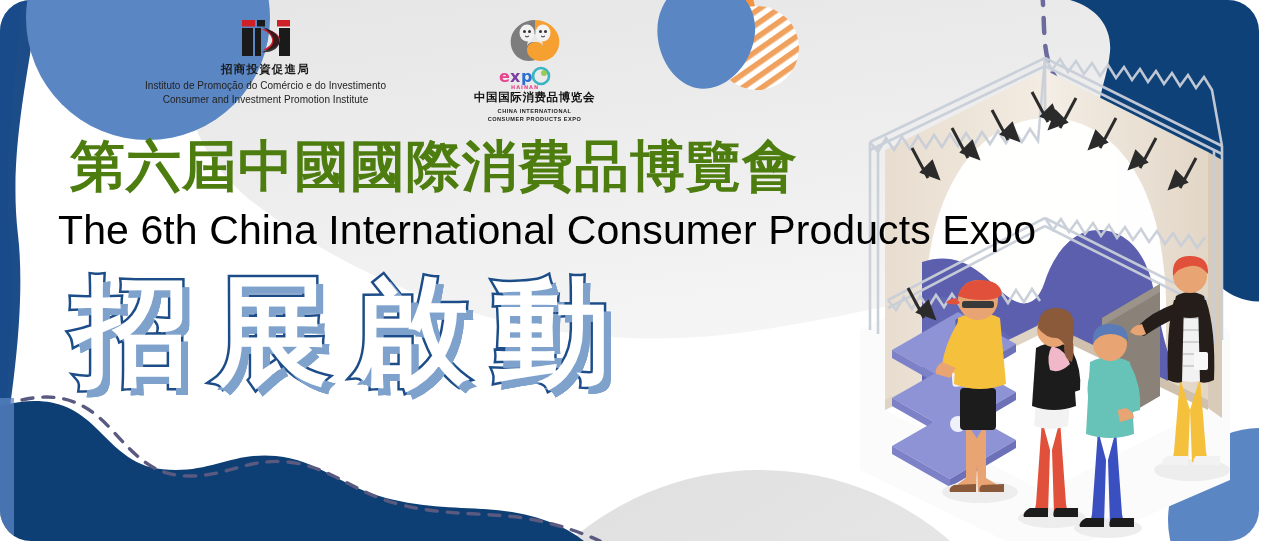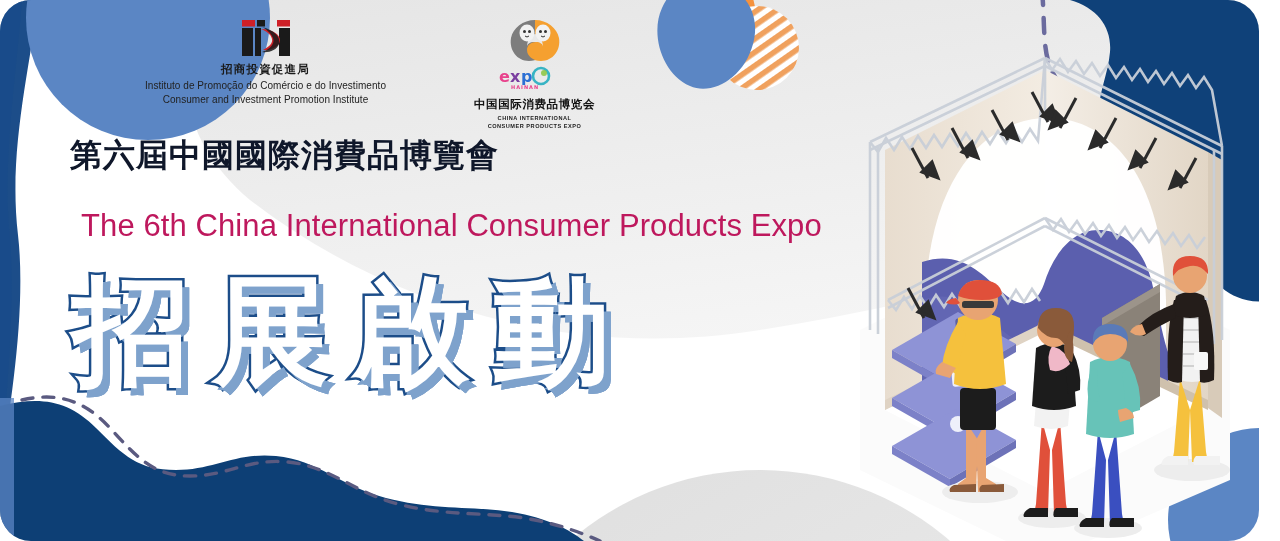--- a/index.html
+++ b/index.html
@@ -34,38 +34,38 @@
   .ipim-pt,.ipim-en{
     font-size:10px;color:#222;line-height:1.45;
     white-space:nowrap;letter-spacing:.05px;
   }
   .ipim-pt{margin-top:3px;}
 
   .expo-mark{width:60px;height:46px;display:block;}
   .expo-word{width:76px;height:26px;display:block;margin-top:1px;}
   .expo-cn{
     font-size:11.5px;font-weight:bold;color:#111;
-    letter-spacing:.6px;margin-top:7px;line-height:1.1;
+    letter-spacing:.6px;margin-top:0;line-height:1.1;
     font-family:"DejaVu Sans",sans-serif;
   }
   .expo-en{
     font-size:5.6px;font-weight:bold;color:#222;
     letter-spacing:.5px;line-height:1.5;margin-top:3px;text-align:center;
   }
 
   
   .title-cn{
     position:absolute;left:70px;top:139px;z-index:6;
     font-family:"DejaVu Sans",sans-serif;
-    font-size:32px;font-weight:bold;color:#0f172a;
+    font-size:55px;font-weight:bold;color:#4d7c0f;
     letter-spacing:1px;line-height:1;white-space:nowrap;
   }
   .title-en{
-    position:absolute;left:81px;top:210px;z-index:6;
-    font-size:31px;color:#be185d;font-weight:normal;
+    position:absolute;left:58px;top:210px;z-index:6;
+    font-size:41px;color:#000000;font-weight:normal;
     letter-spacing:.1px;line-height:1;white-space:nowrap;
   }
 
   .headline{
     position:absolute;left:72px;top:272px;z-index:6;
     font-family:"DejaVu Sans",sans-serif;
     font-size:118px;font-weight:bold;
     letter-spacing:22px;line-height:1;white-space:nowrap;
     color:#ffffff;
     -webkit-text-stroke:5px #1c4d89;

